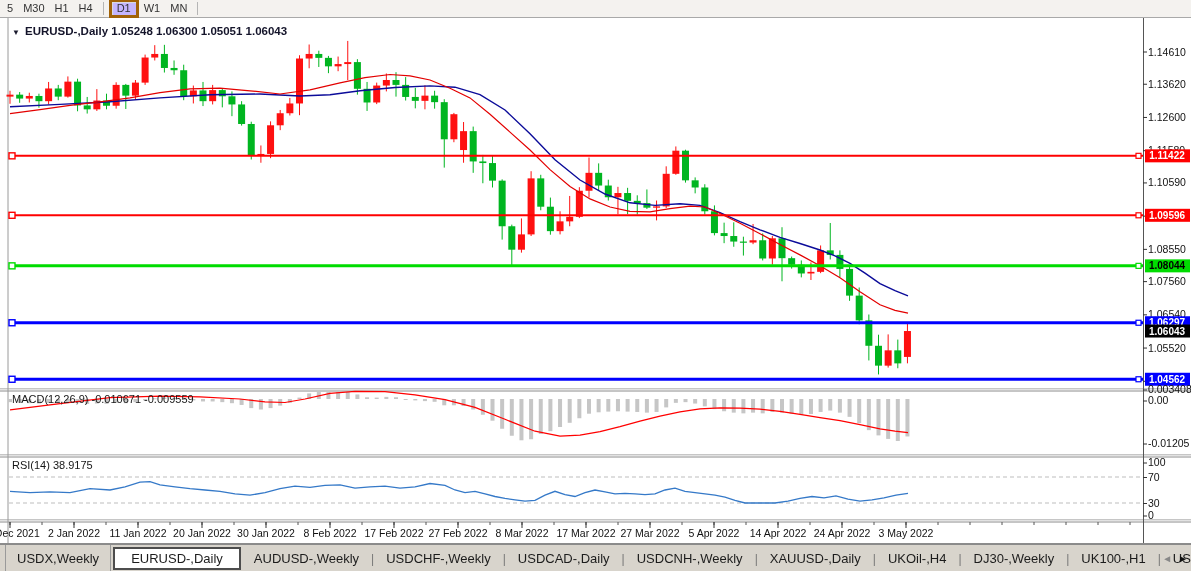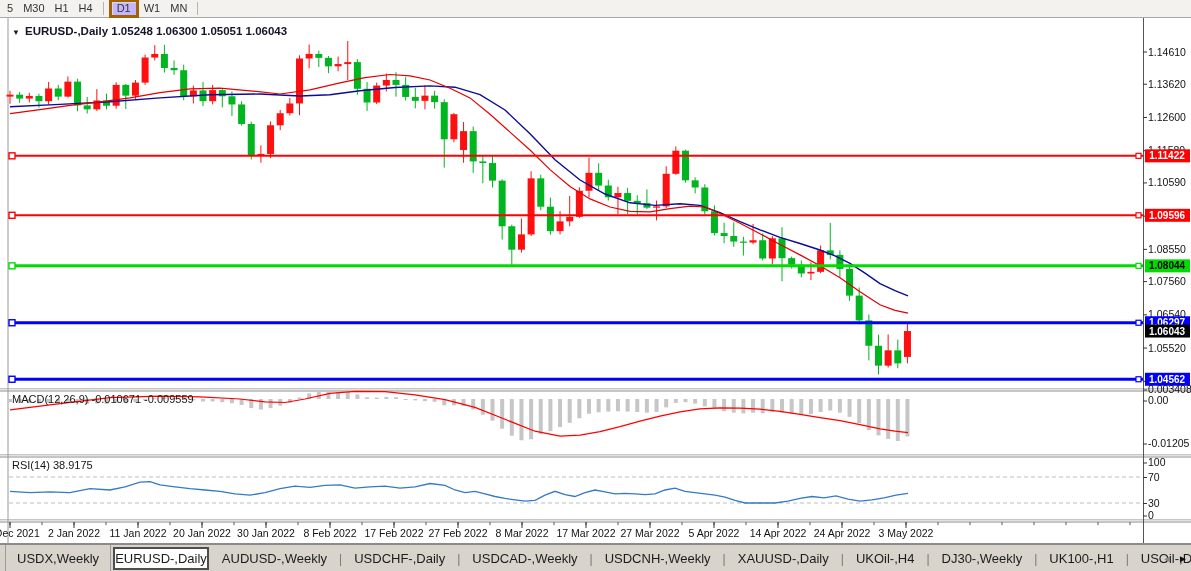--- a/index.html
+++ b/index.html
@@ -5,21 +5,21 @@
   html,body{margin:0;padding:0;background:#fff;width:1191px;height:571px;overflow:hidden;
     font-family:"Liberation Sans",sans-serif;}
   .toolbar{height:17px;background:#f4f2ef;border-bottom:1px solid #a9a9a9;display:flex;align-items:center;padding-left:2px;}
   .tf-btn{font-size:11px;color:#333;padding:0 5px;height:15px;line-height:15px;cursor:default;}
   .tf-btn.active{background:#c4b5fd;border:3px solid #a16207;height:13px;line-height:13px;box-shadow:inset 1px 1px 1px #ddd;}
   .tf-sep{width:1px;height:13px;background:#b5b5b5;margin:0 5px;}
   .chartarea{position:relative;height:526px;background:#fff;}
   .tabbar{height:27px;background:#d8d4cc;border-top:1px solid #8a8a8a;display:flex;align-items:center;font-size:13px;color:#1c1c1c;position:relative;overflow:hidden;}
   .tab{padding:3px 11px;white-space:nowrap;cursor:default;}
   .tab.boxed{border:1px solid #9a9a9a;padding:14px 11px;margin-left:5px;}
-  .tab.active{background:#ffffff;border:2px solid #4d4d4d;padding:2px 0;margin:0 2px;}
+  .tab.active{background:#ffffff;border:2px solid #4d4d4d;padding:2px 16px;margin:0 2px;}
   .tab-sep{color:#777;font-size:12px;padding:0 1px;}
   .tab-scroll{position:absolute;right:3px;top:0;height:27px;display:flex;align-items:center;gap:6px;background:transparent;}
   .arrow{font-size:10px;line-height:10px;cursor:default;}
   svg text{font-family:"Liberation Sans",sans-serif;}
 </style>
 </head>
 <body>
 
 <div class="toolbar" id="toolbar">
     <div class="tf-btn">5</div>
@@ -480,23 +480,23 @@
         <text x="906" y="519" font-size="10.5" fill="#111111" text-anchor="middle">3 May 2022</text>
       </g>
     </svg>
 </div>
 
 <div class="tabbar" id="tabbar">
     <div class="tab boxed">USDX,Weekly</div>
     <div class="tab active">EURUSD-,Daily</div>
     <div class="tab">AUDUSD-,Weekly</div>
     <span class="tab-sep">|</span>
-    <div class="tab">USDCHF-,Daily</div>
-    <span class="tab-sep">|</span>
-    <div class="tab">USDCAD-,Weekly</div>
+    <div class="tab">USDCHF-,Weekly</div>
+    <span class="tab-sep">|</span>
+    <div class="tab">USDCAD-,Daily</div>
     <span class="tab-sep">|</span>
     <div class="tab">USDCNH-,Weekly</div>
     <span class="tab-sep">|</span>
     <div class="tab">XAUUSD-,Daily</div>
     <span class="tab-sep">|</span>
     <div class="tab">UKOil-,H4</div>
     <span class="tab-sep">|</span>
     <div class="tab">DJ30-,Weekly</div>
     <span class="tab-sep">|</span>
     <div class="tab">UK100-,H1</div>

